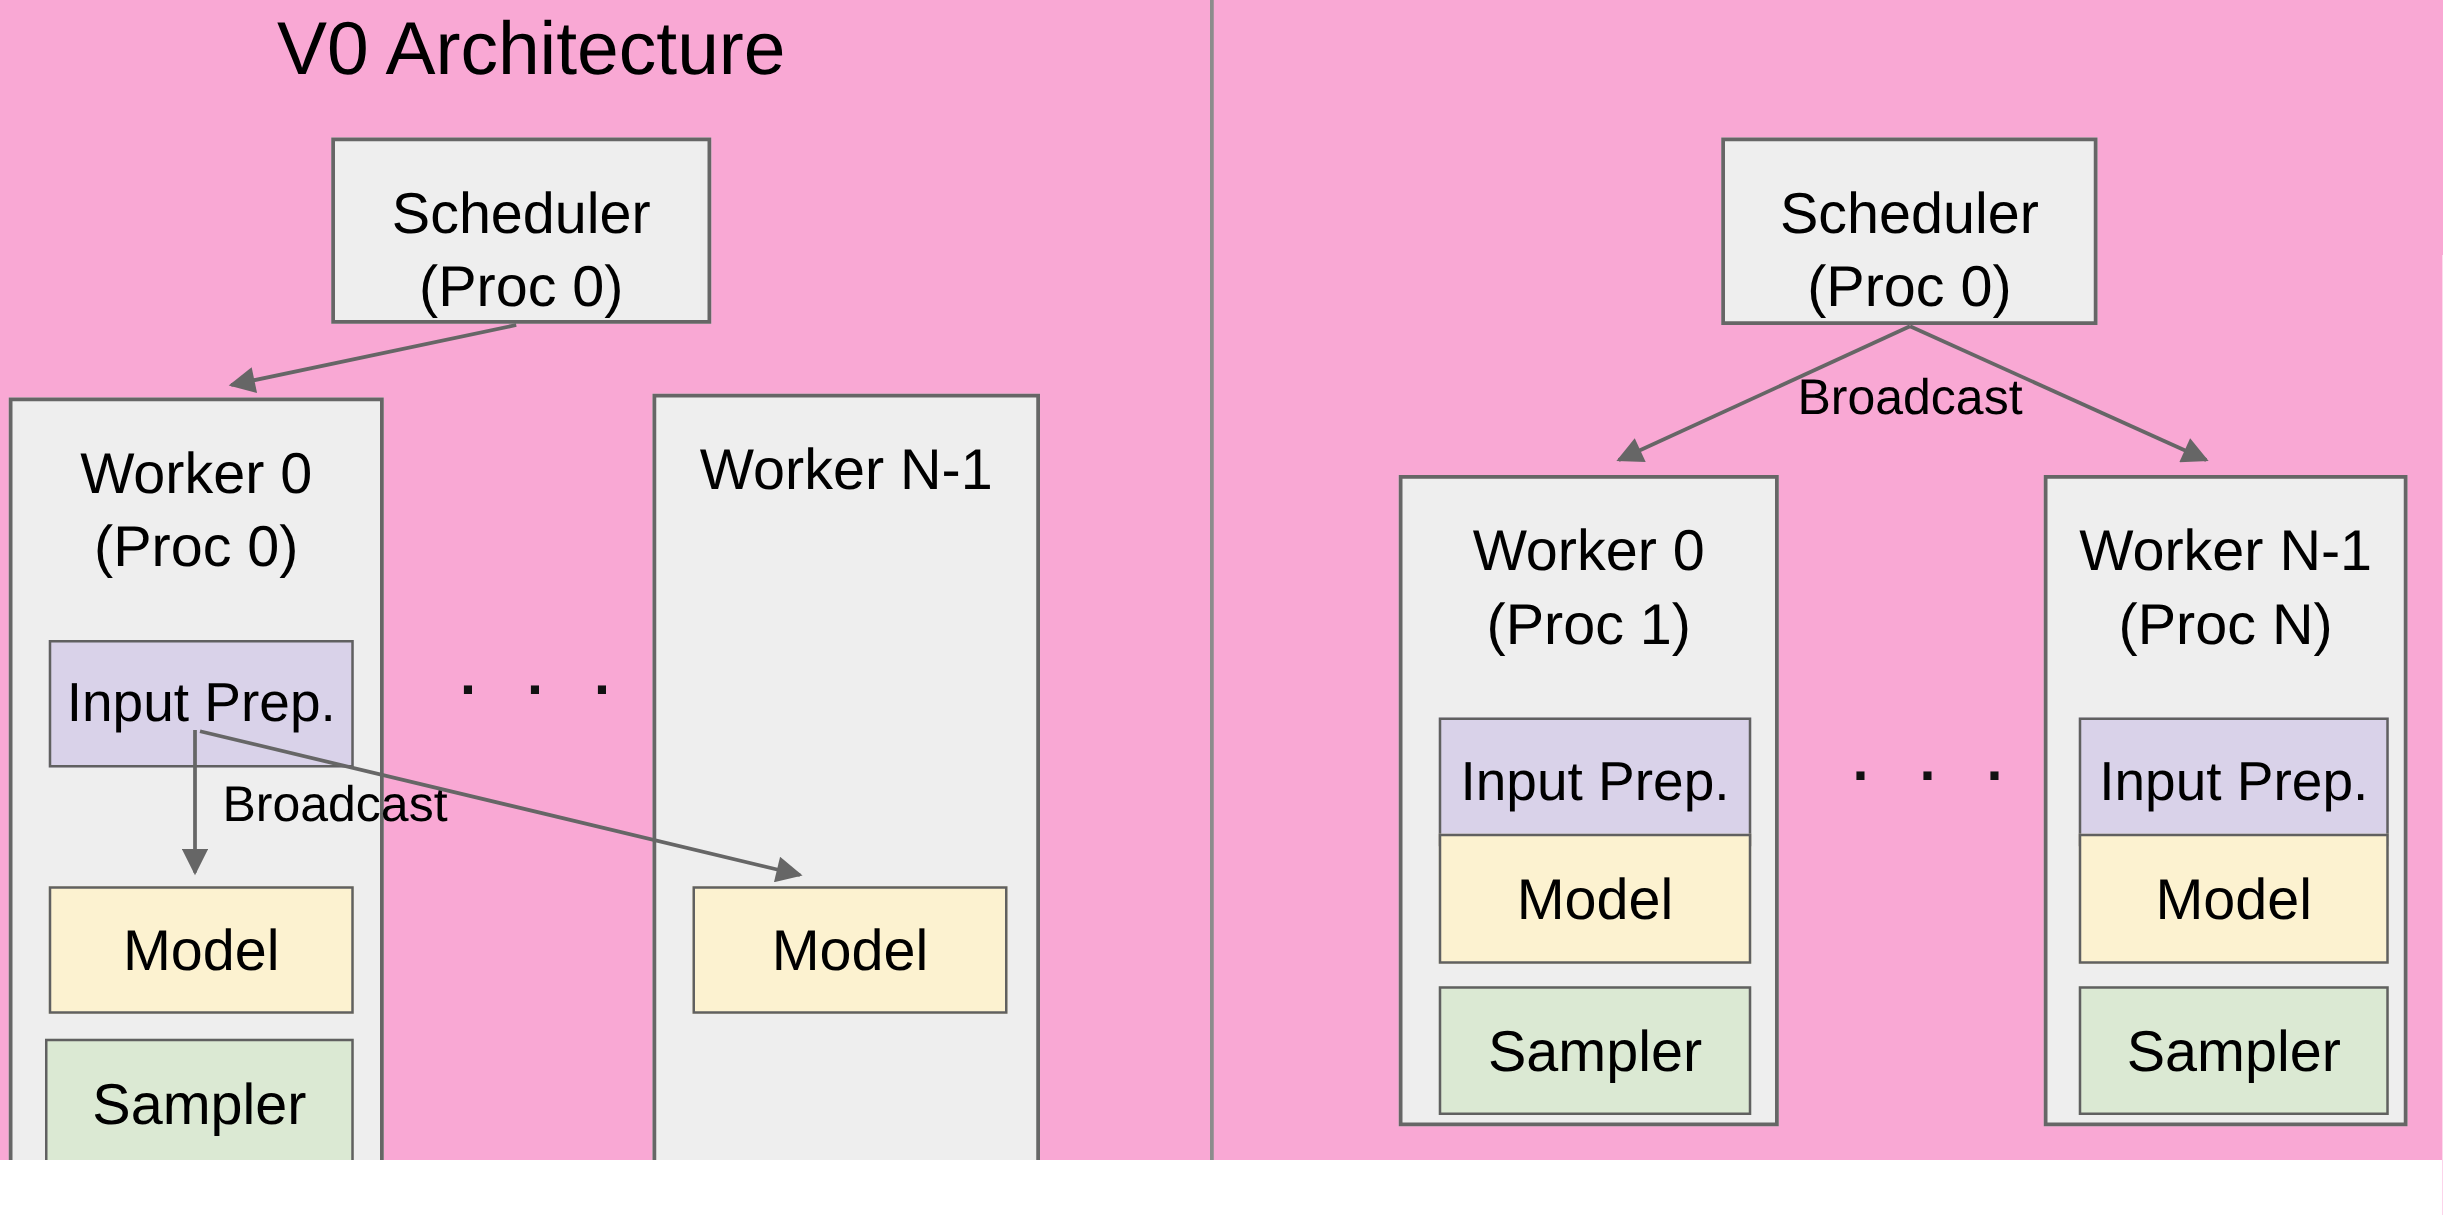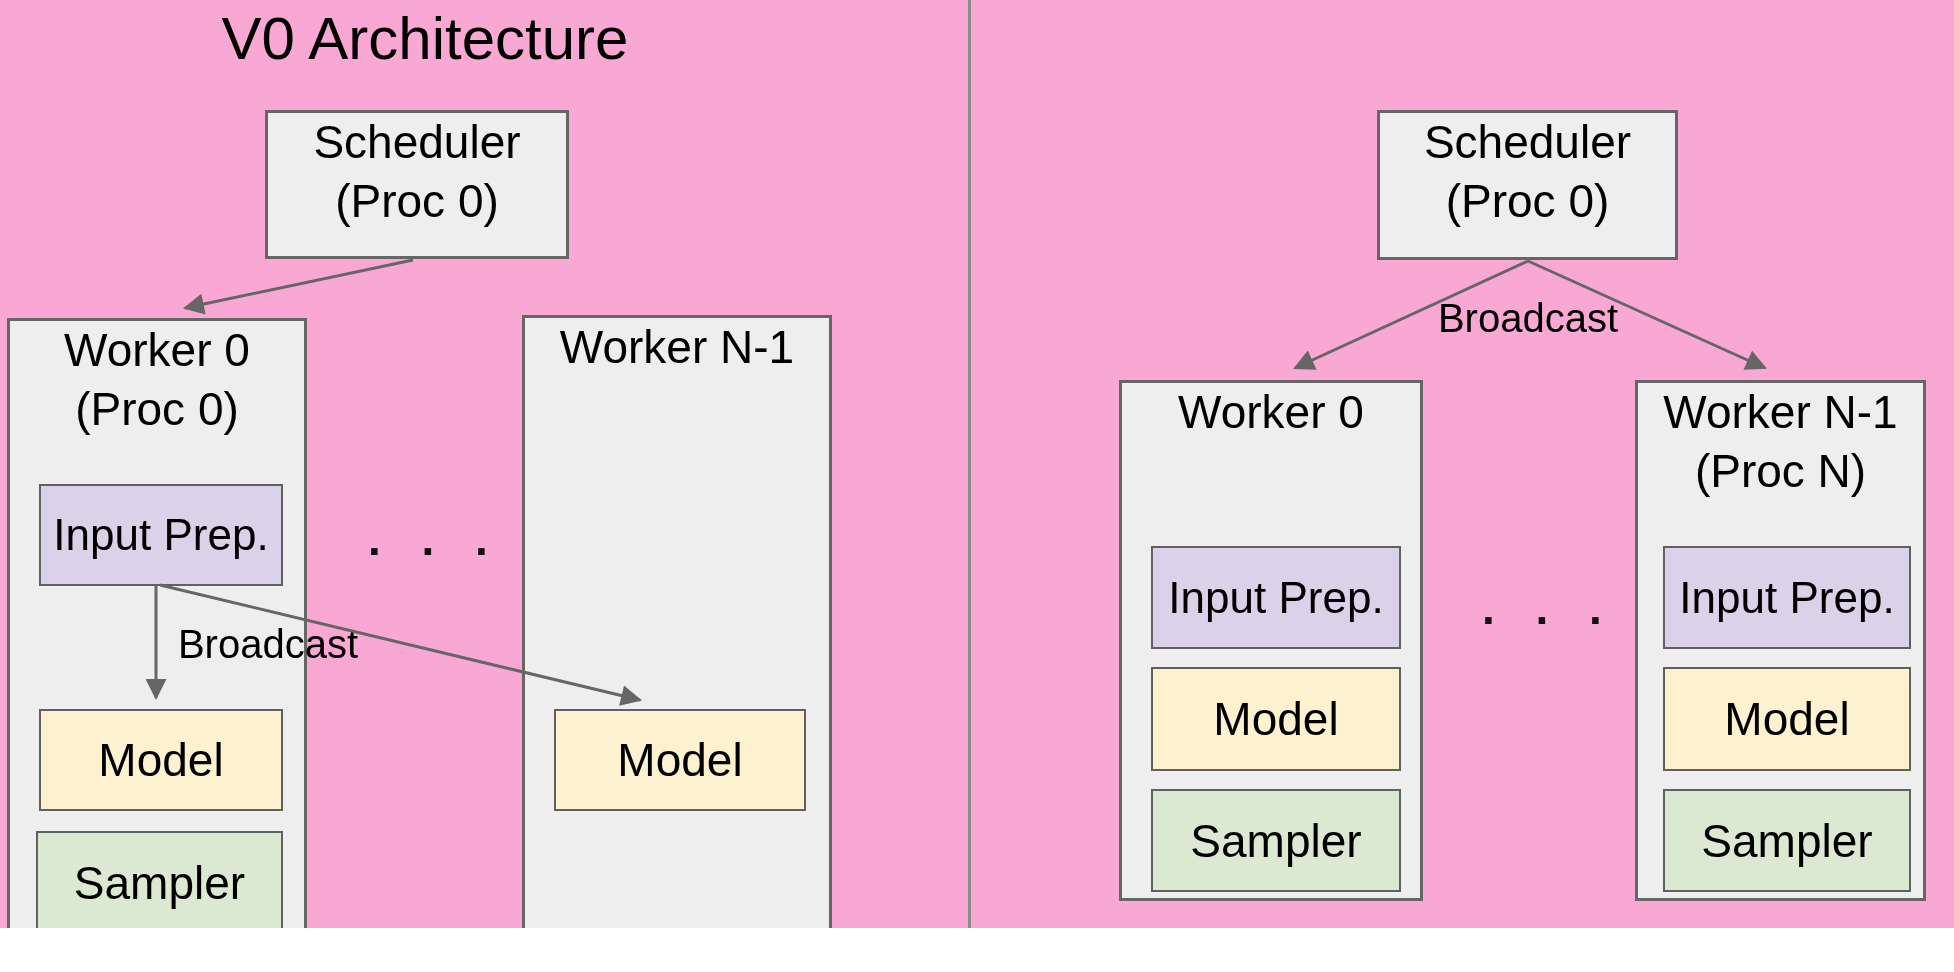--- a/index.html
+++ b/index.html
@@ -19,35 +19,36 @@
     color:#000;
     white-space:nowrap;
   }
   .bigbox{
     position:absolute;
     background:#eeeeee;
     border:3px solid #666666;
     box-sizing:border-box;
   }
   .bigbox .hdr{
+    margin-top:28px;
     text-align:center;
     font-size:46px;
     line-height:1.28;
     white-space:nowrap;
   }
   .sched .hdr{}
   .inner{
     position:absolute;
     border:2px solid #606060;
     box-sizing:border-box;
     display:flex;align-items:center;justify-content:center;
     font-size:46px;
     white-space:nowrap;
   }
-  .inner.prep{background:#d9d2e9;font-size:44px;}
+  .inner.prep{background:#d9d2e9;font-size:44px;margin-top:28px;}
   .inner.model{background:#fcf2d0;}
   .inner.sampler{background:#dbe9d3;}
   .dots{
     position:absolute;
     font-size:46px;
     font-weight:700;
     letter-spacing:14px;
     color:#111;
     white-space:nowrap;
   }
@@ -111,20 +112,21 @@
       <div>Scheduler</div>
       <div>(Proc 0)</div>
     </div>
   </div>
 
   <div class="bcast" style="left:1378px;top:296px;width:300px;">Broadcast</div>
 
   <div class="bigbox" style="left:1119px;top:380px;width:304px;height:521px;">
     <div class="hdr">
       <div>Worker 0</div>
+      <div>(Proc 1)</div>
     </div>
     <div class="inner prep" style="left:29px;top:163px;width:250px;height:103px;">Input Prep.</div>
     <div class="inner model" style="left:29px;top:284px;width:250px;height:104px;">Model</div>
     <div class="inner sampler" style="left:29px;top:406px;width:250px;height:103px;">Sampler</div>
   </div>
 
   <div class="bigbox" style="left:1635px;top:380px;width:291px;height:521px;">
     <div class="hdr">
       <div>Worker N-1</div>
       <div>(Proc N)</div>

